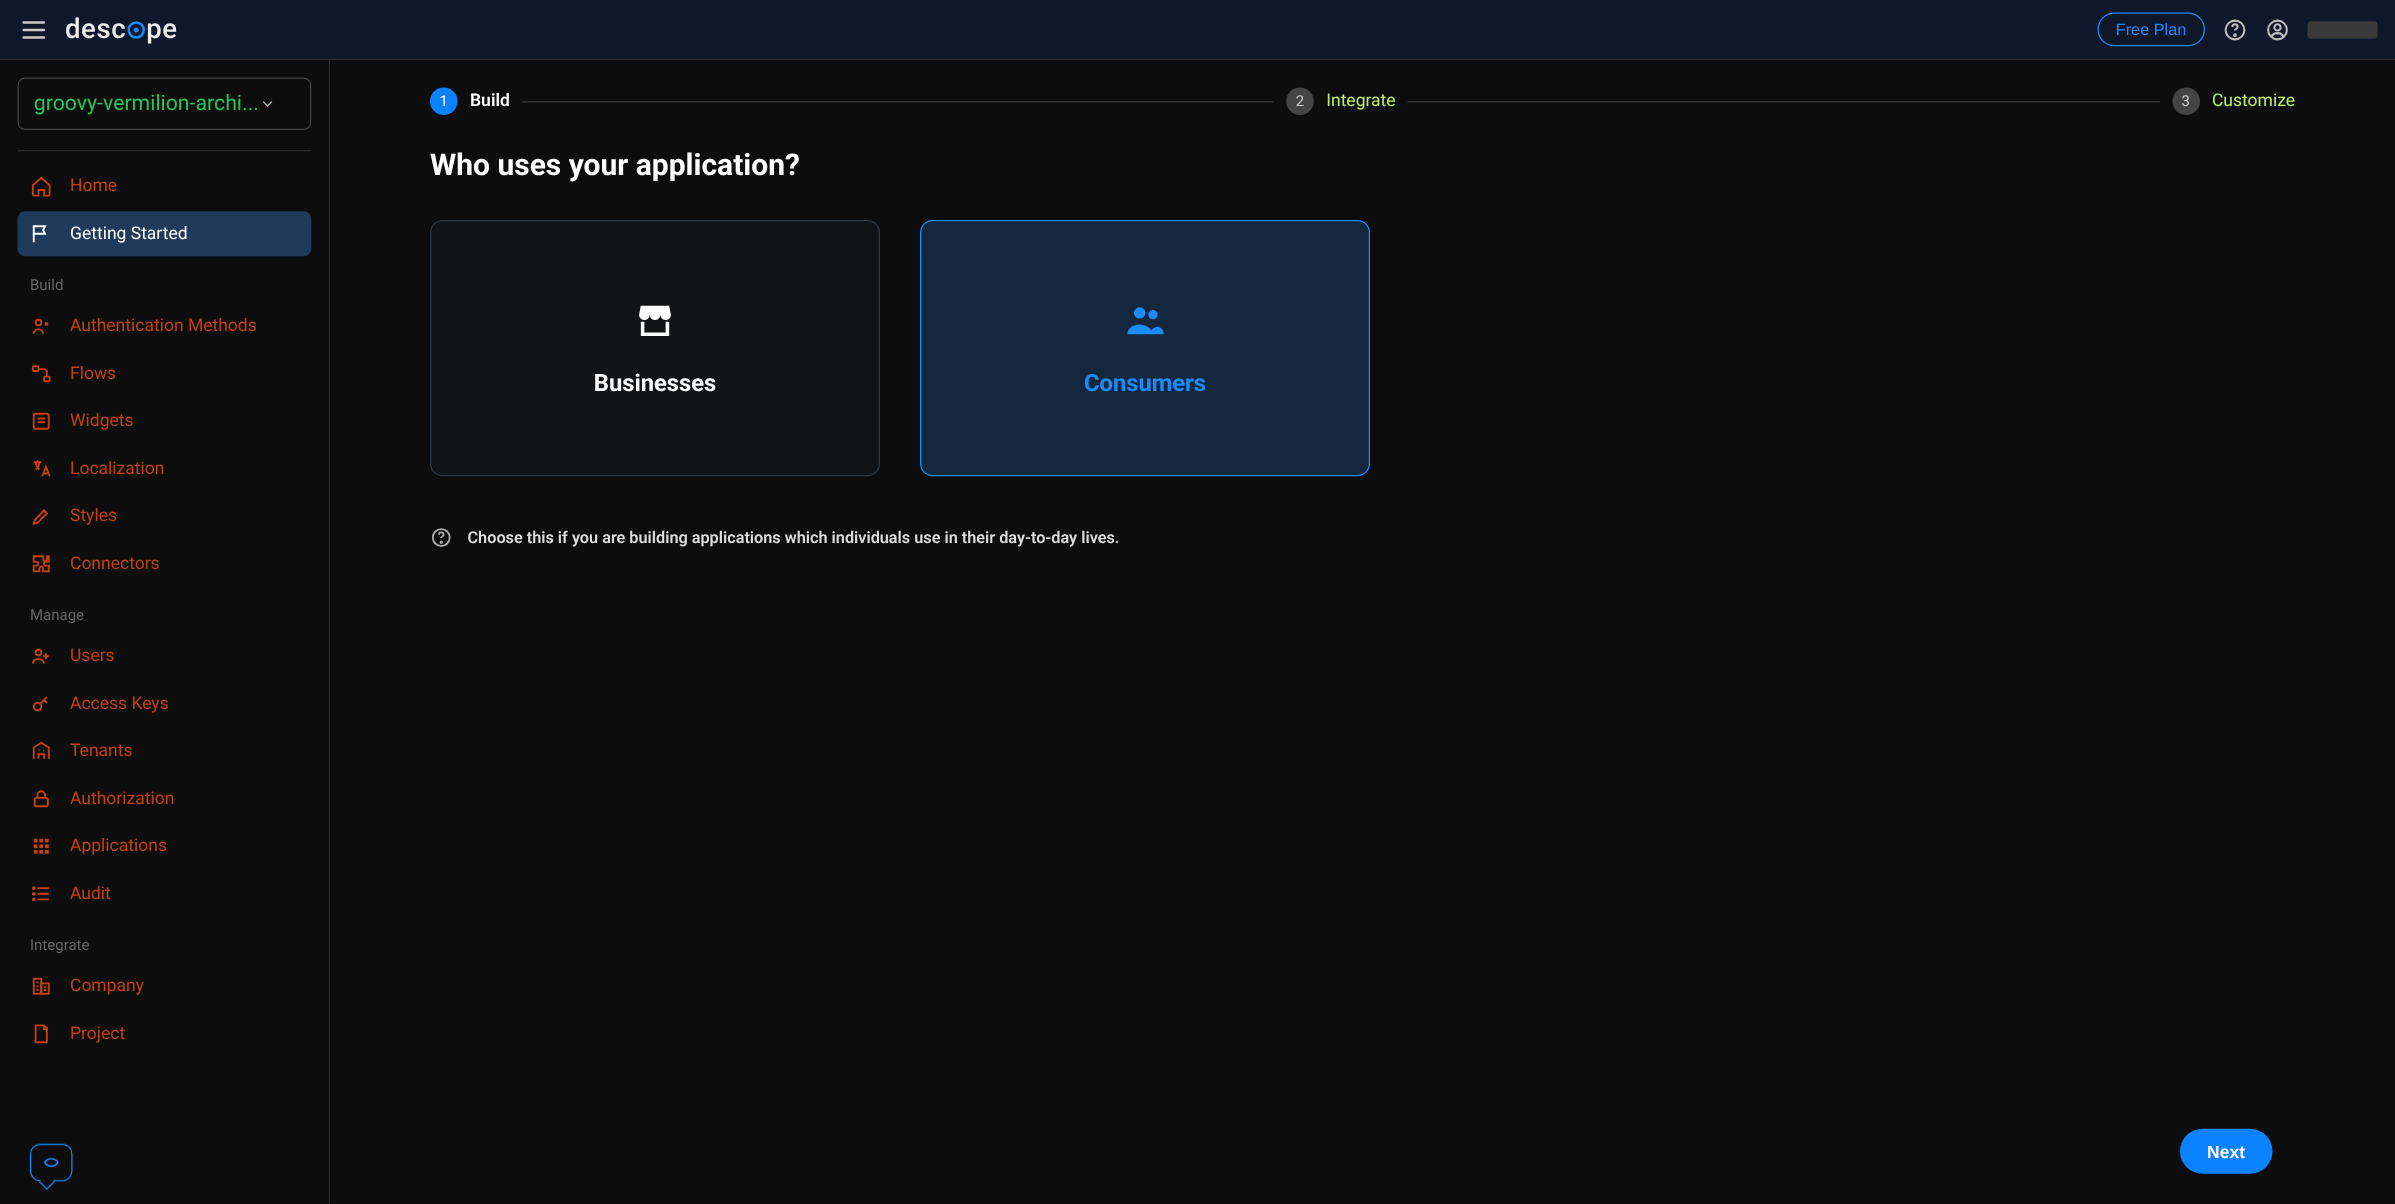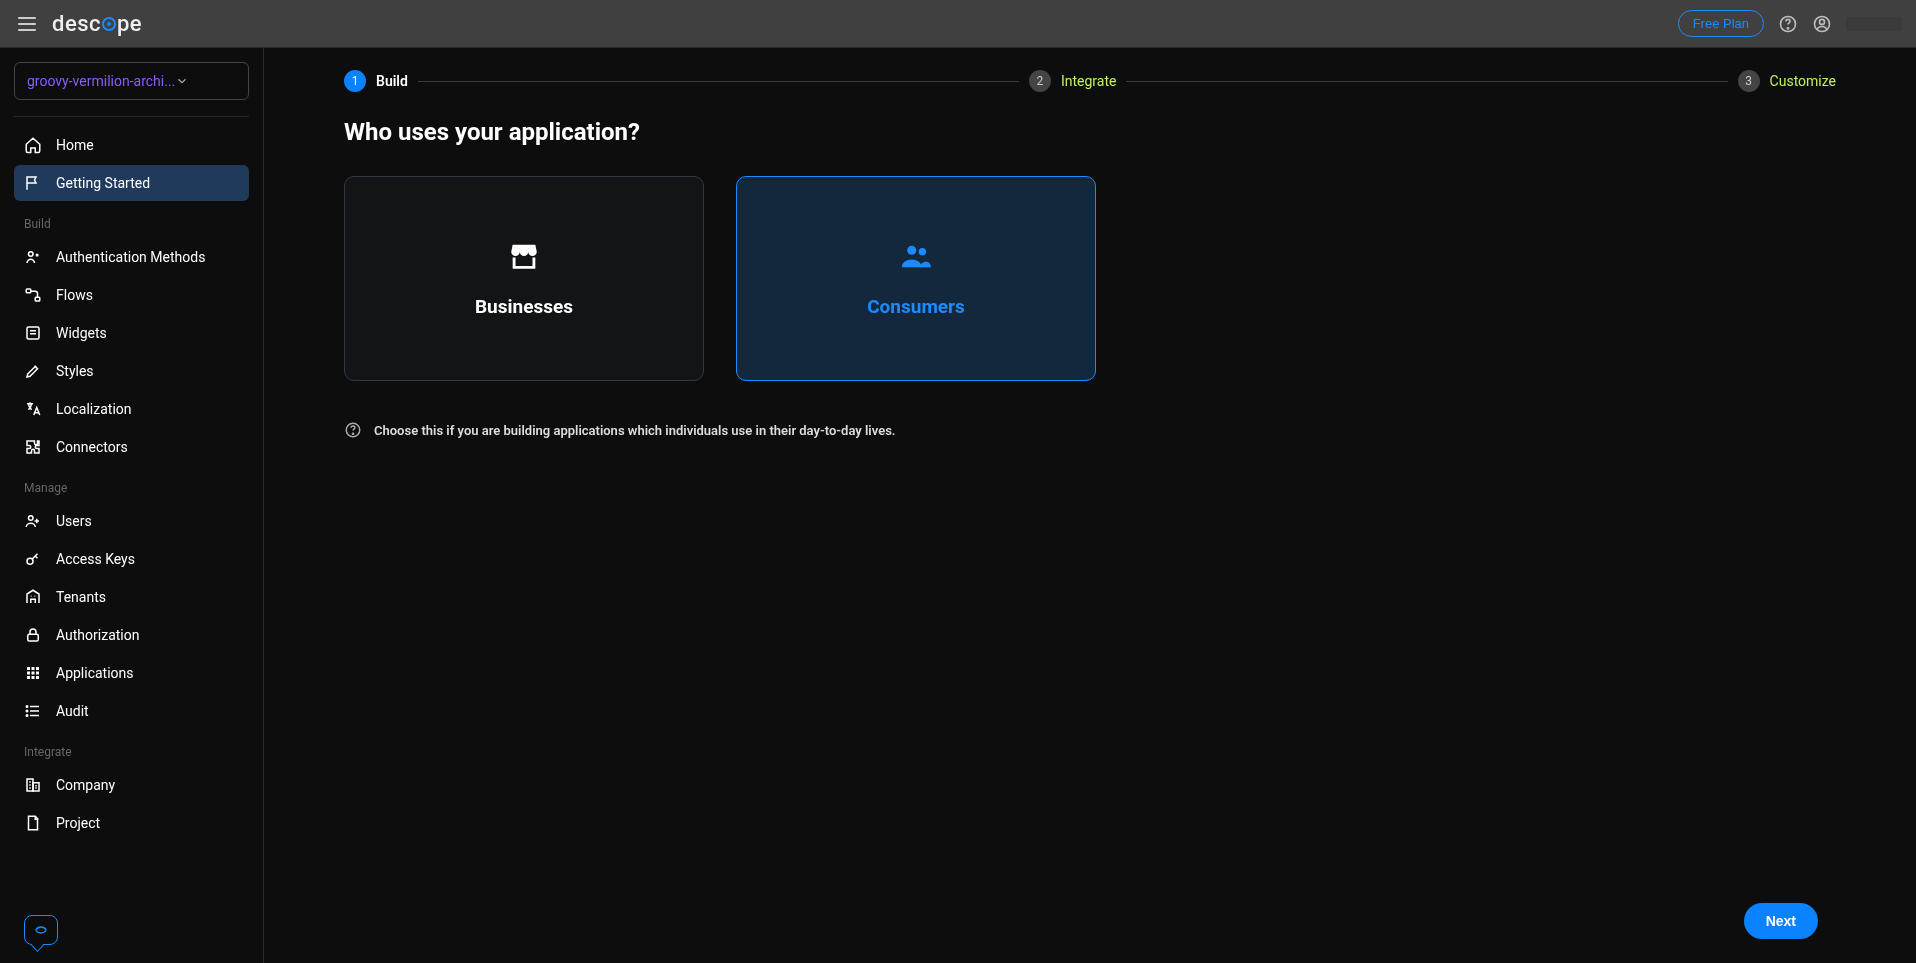--- a/index.html
+++ b/index.html
@@ -6,21 +6,21 @@
 body {
   font-family: -apple-system, BlinkMacSystemFont, "Segoe UI", Roboto, sans-serif;
   background: #0d0d0d;
   color: #e0e0e0;
   width: 1916px;
   height: 963px;
   overflow: hidden;
 }
 .topbar {
   height: 48px;
-  background: #404040;
+  background: #0f172a;
   border-bottom: 1px solid #2a2a2a;
   display: flex;
   align-items: center;
   padding: 0 14px;
   justify-content: space-between;
 }
 .topbar-left { display: flex; align-items: center; gap: 12px; }
 .hamburger { display:flex; flex-direction:column; gap:4px; cursor:pointer; padding:4px;}
 .hamburger span { width:18px; height:2px; background:#ccc; border-radius:1px;}
 .logo { font-size:22px; font-weight:500; letter-spacing:0.5px; color:#eee; display:flex; align-items:center;}
@@ -48,31 +48,31 @@
   position:relative;
 }
 .project-select {
   border:1px solid #444;
   border-radius:6px;
   padding:10px 12px;
   display:flex;
   align-items:center;
   cursor:pointer;
   margin-bottom:16px;
-  font-size:14px;
-  color:#8b5cf6;
+  font-size:17px;
+  color:#22c55e;
 }
 .divider { height:1px; background:#2a2a2a; margin-bottom:10px;}
 .nav-item {
   display:flex;
   align-items:center;
   gap:14px;
   padding:9px 10px;
   border-radius:6px;
-  color:#ffffff;
+  color:#c2410c;
   font-size:14px;
   cursor:pointer;
   margin-bottom:2px;
 }
 .nav-item.active { background:#1f3a5a; color:#fff;}
 .nav-section-label {
   font-size:12px;
   color:#666;
   padding:14px 10px 8px;
 }
@@ -253,34 +253,34 @@
           <svg width="18" height="18" viewBox="0 0 24 24" fill="none" stroke="currentColor" stroke-width="2">
             <rect x="4" y="4" width="16" height="16" rx="2"></rect>
             <path d="M8 9h8M8 13h8"></path>
           </svg>
         </span>
       <span>Widgets</span>
     </div>
     <div class="nav-item">
       <span class="nav-icon">
           <svg width="18" height="18" viewBox="0 0 24 24" fill="none" stroke="currentColor" stroke-width="2">
+            <path d="M4 5h8M8 3v2M6 5c0 4 4 8 4 8M10 5c0 4-4 8-4 8"></path>
+            <path d="M13 20l4-10 4 10M14.5 17h5"></path>
+          </svg>
+        </span>
+      <span>Localization</span>
+    </div>
+    <div class="nav-item">
+      <span class="nav-icon">
+          <svg width="18" height="18" viewBox="0 0 24 24" fill="none" stroke="currentColor" stroke-width="2">
             <path d="M4 20l4-1 10-10-3-3L5 16z"></path>
             <path d="M14 5l3 3"></path>
           </svg>
         </span>
       <span>Styles</span>
-    </div>
-    <div class="nav-item">
-      <span class="nav-icon">
-          <svg width="18" height="18" viewBox="0 0 24 24" fill="none" stroke="currentColor" stroke-width="2">
-            <path d="M4 5h8M8 3v2M6 5c0 4 4 8 4 8M10 5c0 4-4 8-4 8"></path>
-            <path d="M13 20l4-10 4 10M14.5 17h5"></path>
-          </svg>
-        </span>
-      <span>Localization</span>
     </div>
     <div class="nav-item">
       <span class="nav-icon">
           <svg width="18" height="18" viewBox="0 0 24 24" fill="none" stroke="currentColor" stroke-width="2">
             <path d="M10 4h4v3a2 2 0 104 0V4h2v6h-3a2 2 0 100 4h3v6h-6v-3a2 2 0 10-4 0v3H4v-6h3a2 2 0 100-4H4V4h6z"></path>
           </svg>
         </span>
       <span>Connectors</span>
     </div>
 

